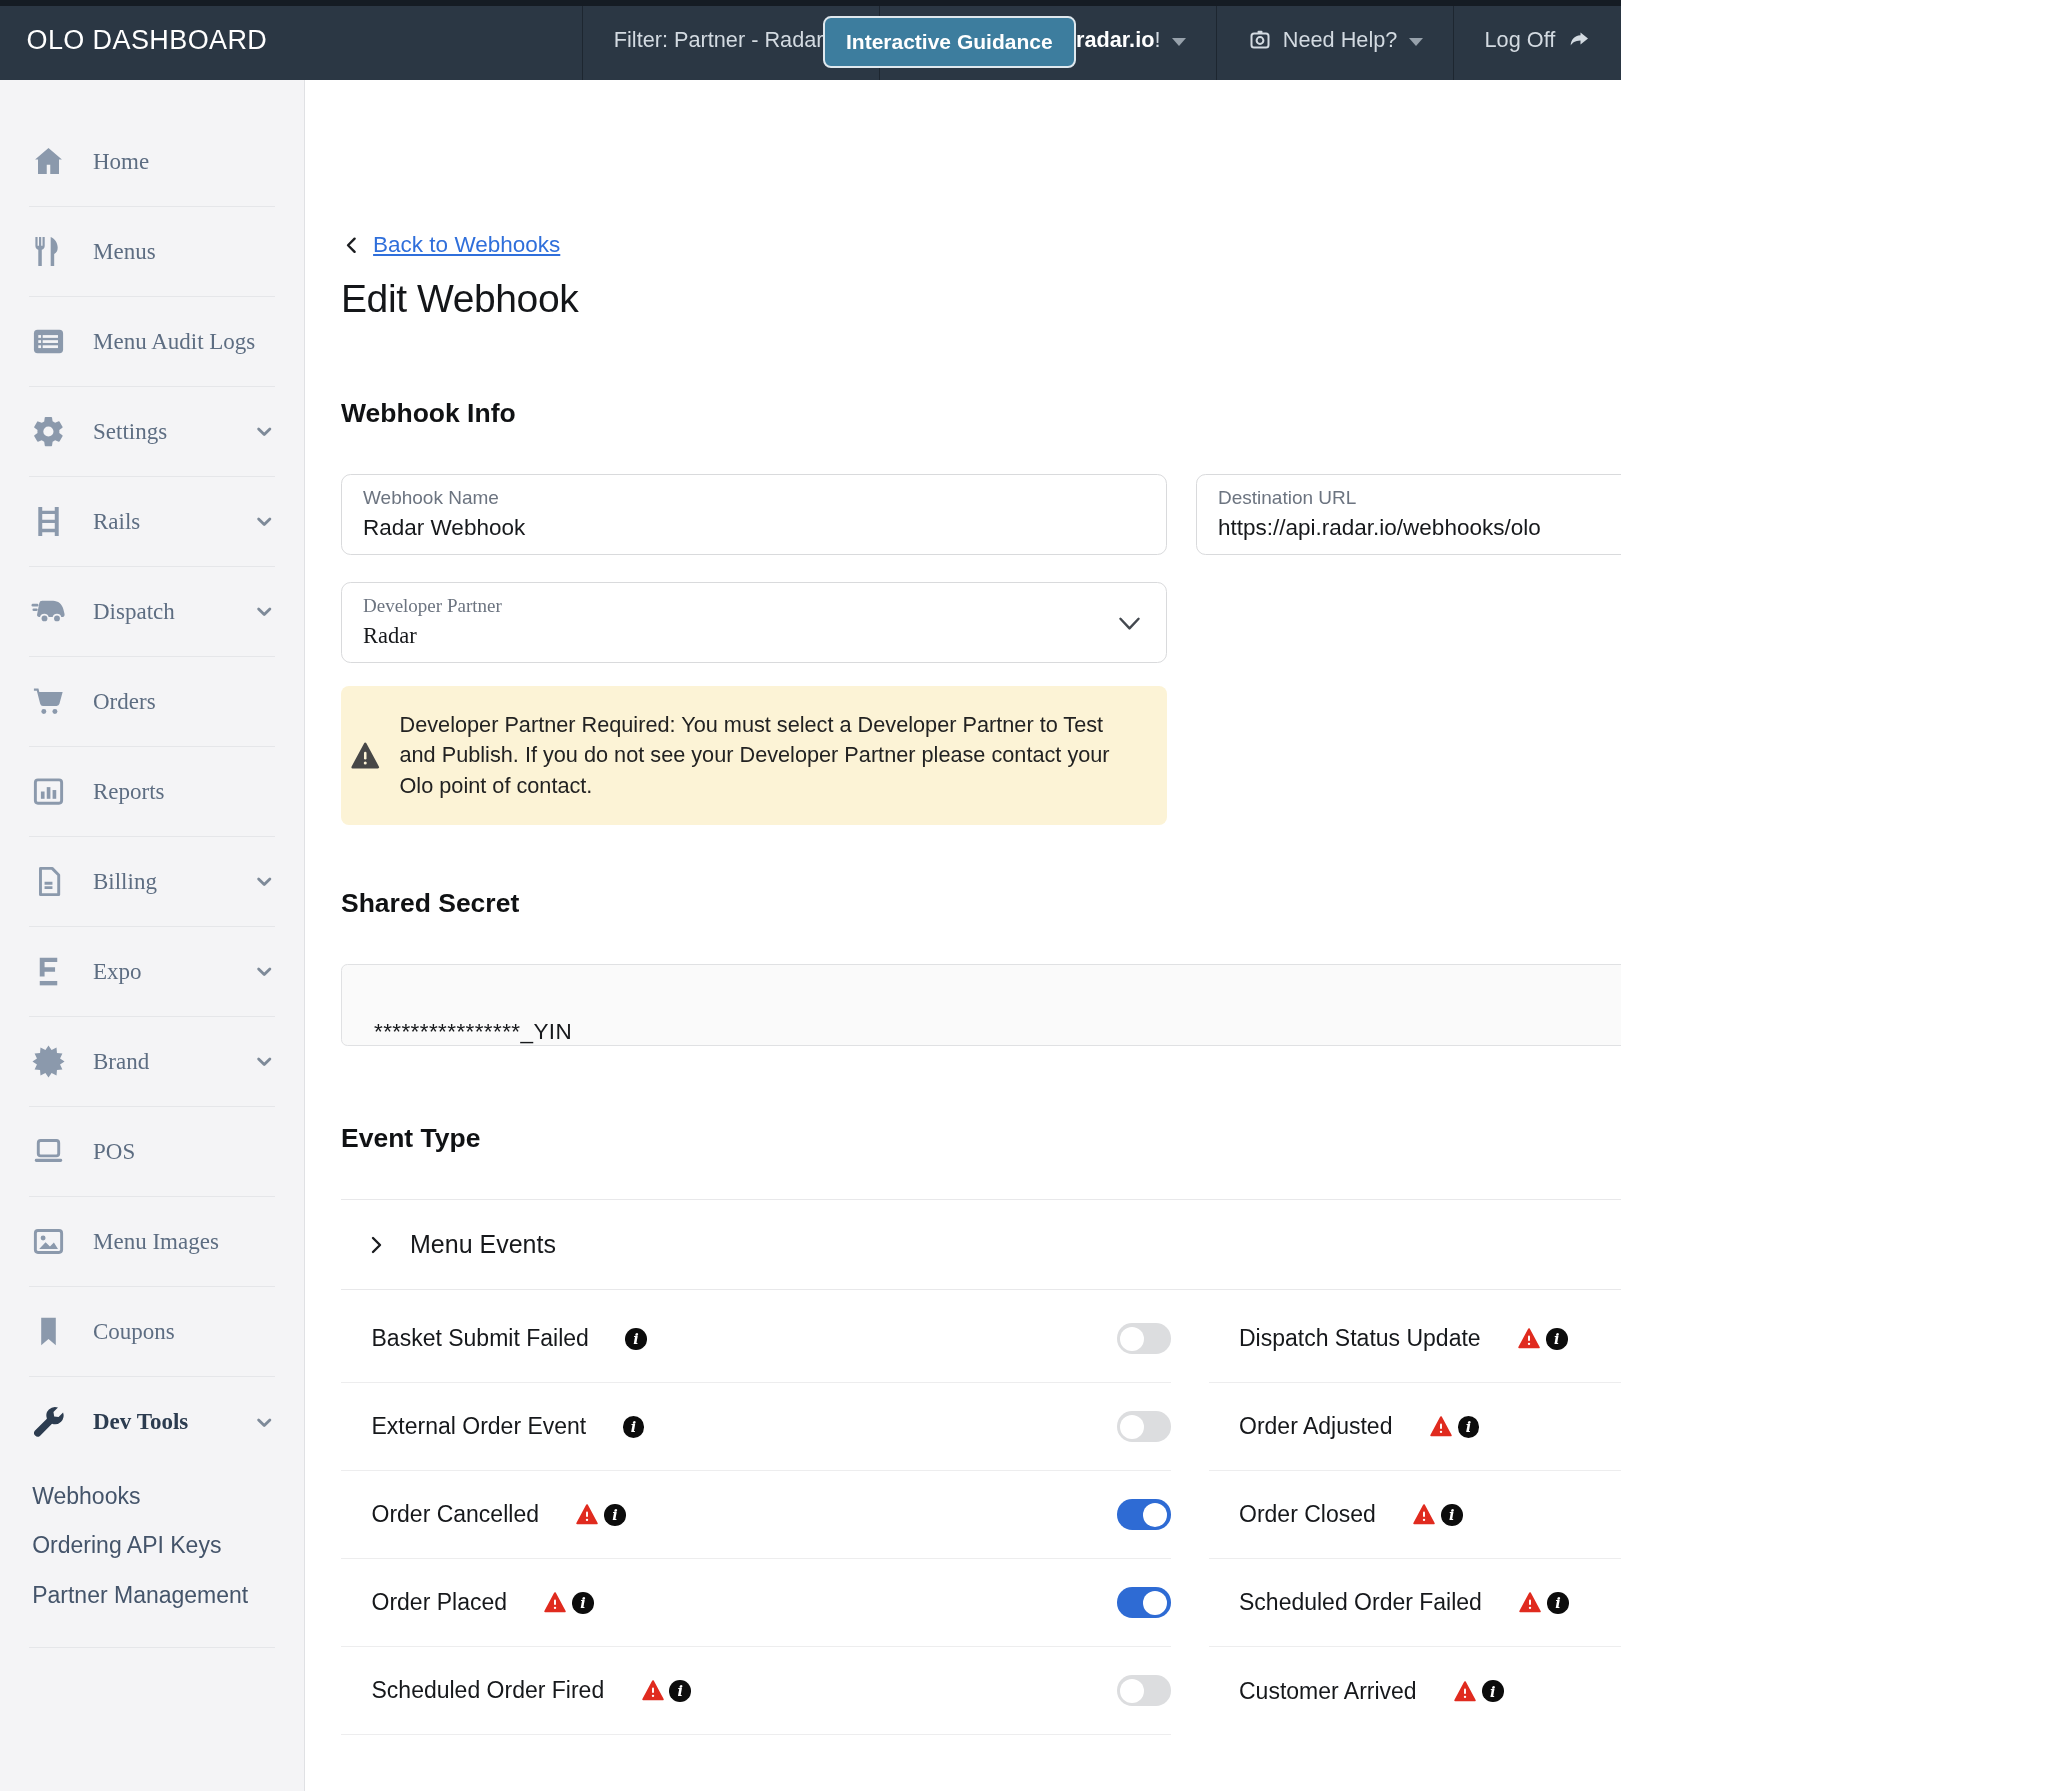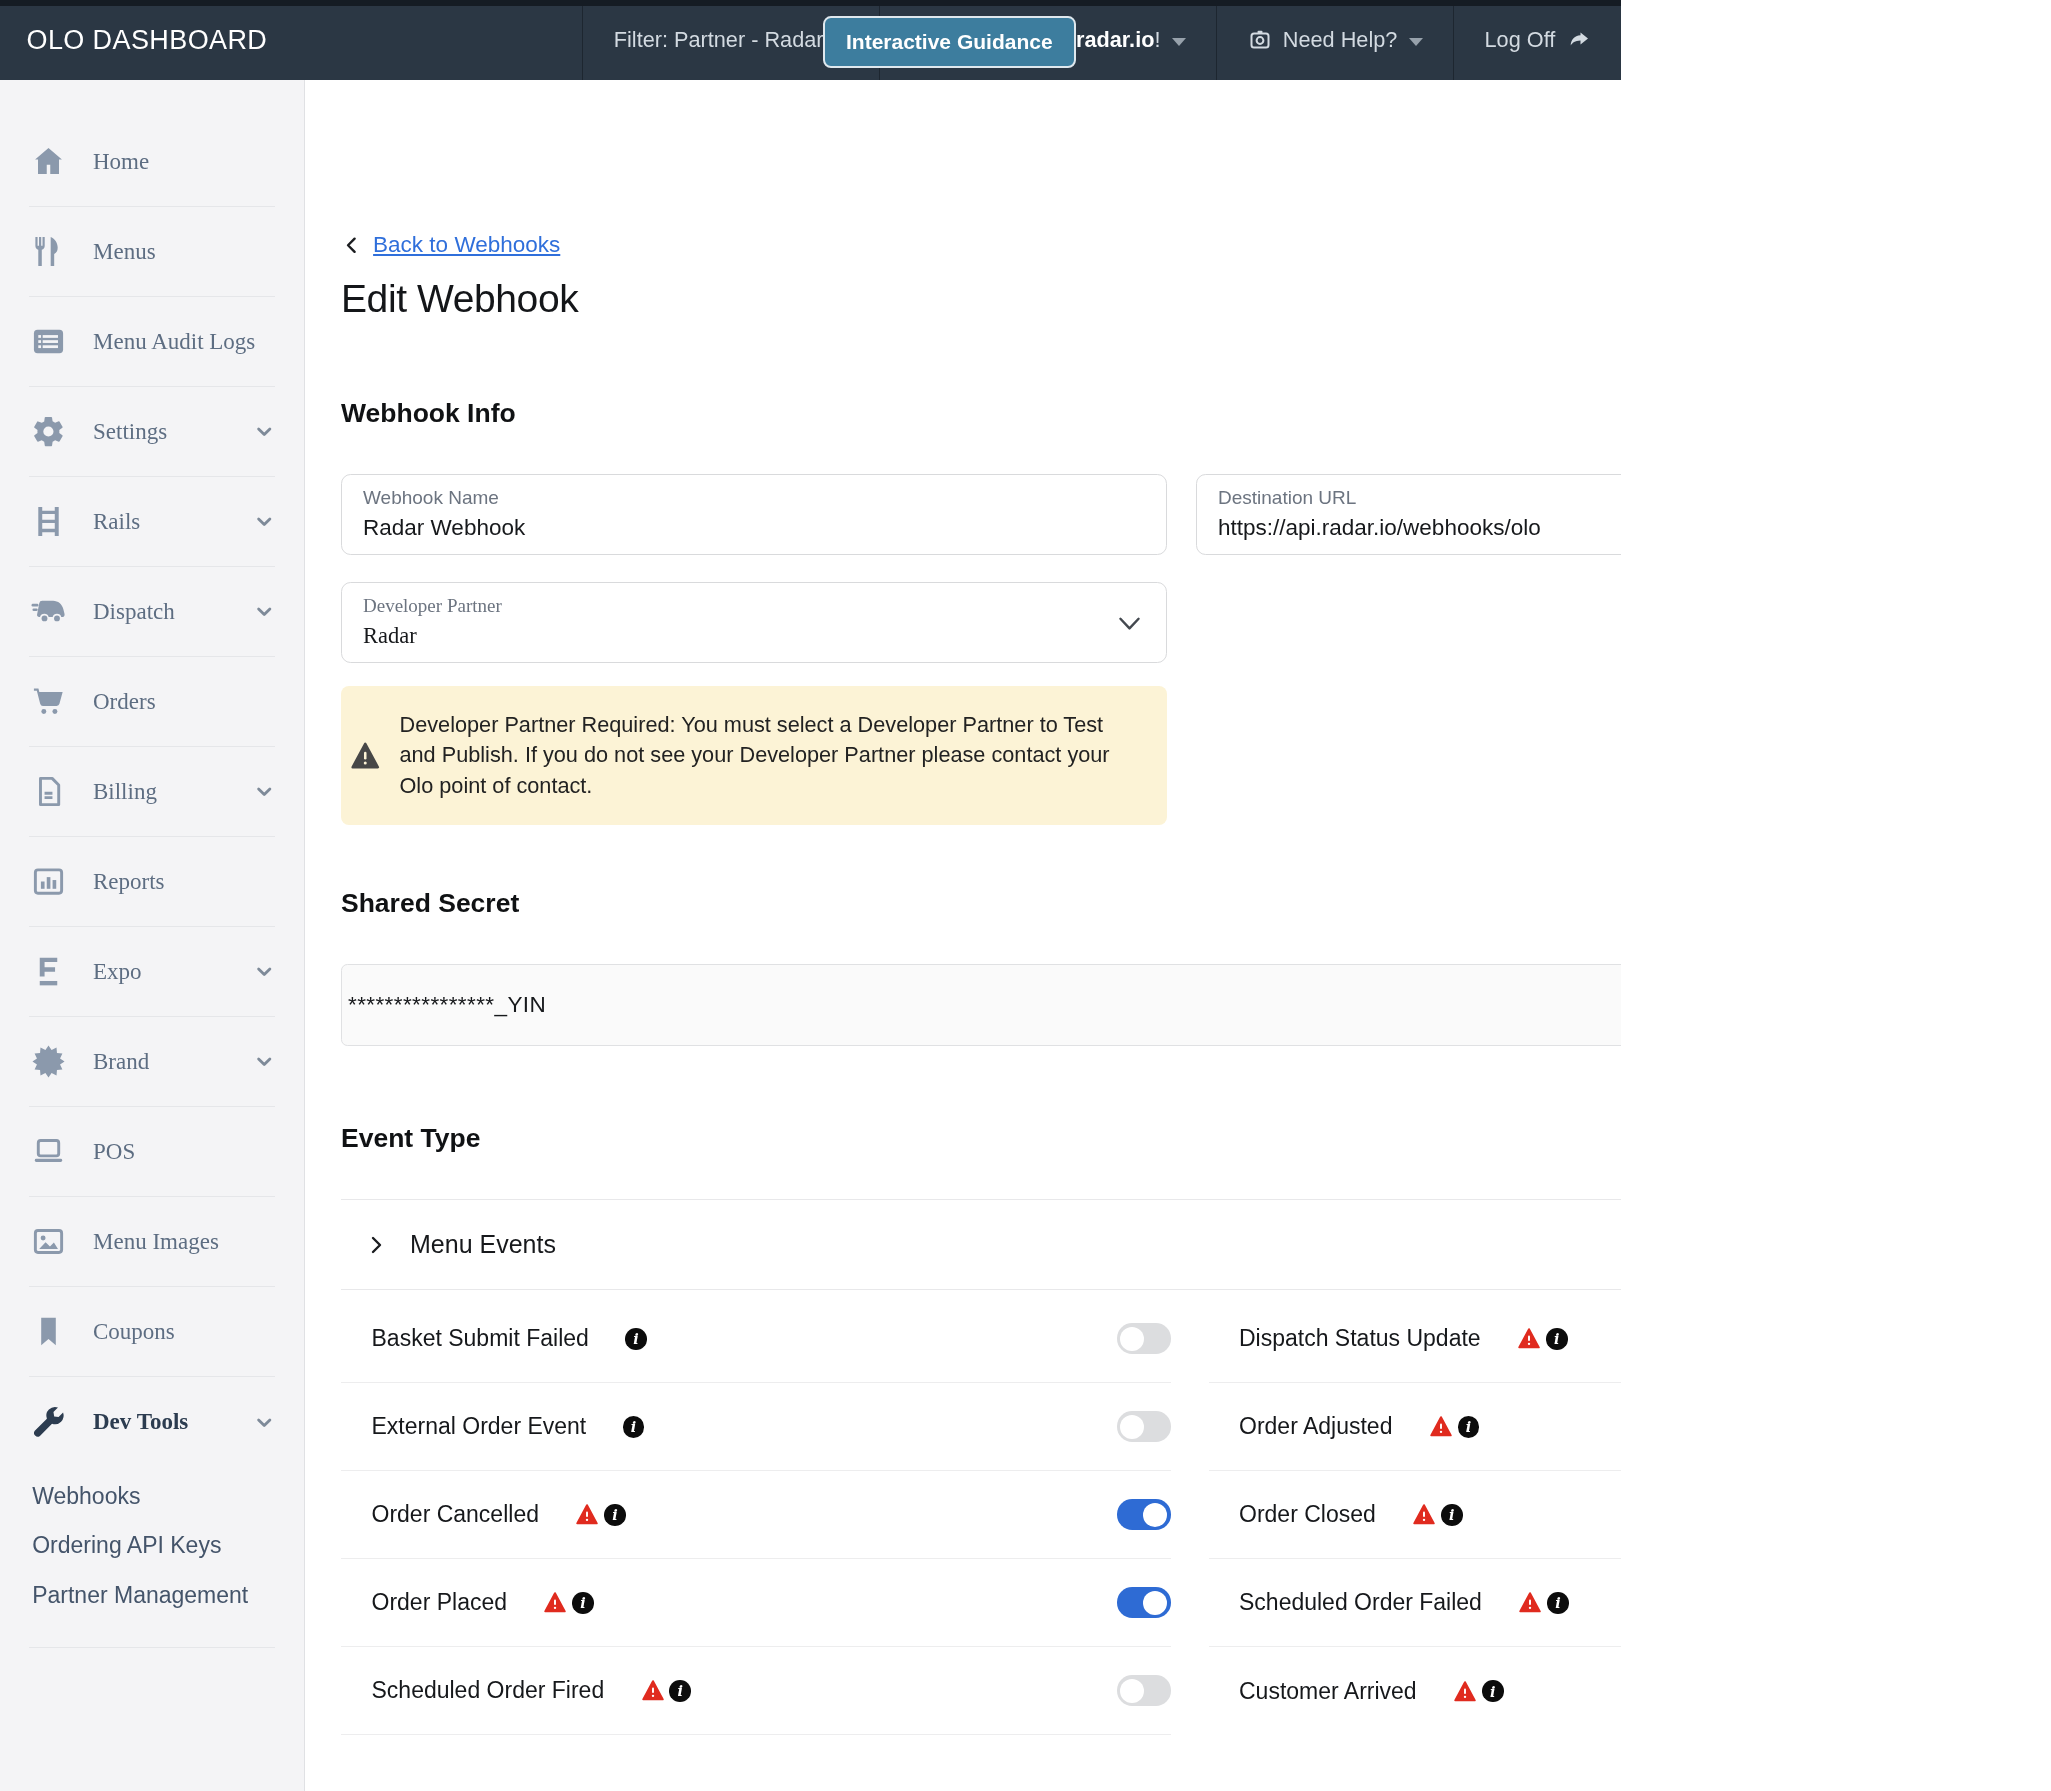--- a/index.html
+++ b/index.html
@@ -60,21 +60,21 @@
   .field-select{flex:0 0 826px;position:relative;cursor:pointer;font-family:Liberation Serif, serif;}
   .select-chev{position:absolute;right:22.5px;top:50%;transform:translateY(-50%);color:#43484f;display:inline-flex;}
 
   .warning-box{margin-top:22.5px;width:826px;background:#fcf3d6;border-radius:8px;
       padding:24px 27px 24px 9px;display:flex;align-items:center;gap:19px;}
   .warn-tri{flex:none;display:inline-flex;}
   .warning-text{font-size:21.7px;line-height:30.5px;color:#222;}
 
   .ss-heading{margin-top:63px;}
   .secret-box{margin-top:45px;height:82px;background:#fafafa;border:1.6px solid #e0e1e3;border-radius:6.4px;
-      display:flex;align-items:center;padding-left:6px;font-size:22.5px;color:#17191c;letter-spacing:0.4px;}
+      display:flex;align-items:flex-end;padding-left:32px;font-size:22.5px;color:#17191c;letter-spacing:0.4px;}
 
   .et-heading{margin-top:77px;}
   .et-divider{margin-top:45px;border-top:1.6px solid #e8e8ea;}
   .accordion-row{height:90px;display:flex;align-items:center;gap:22.5px;padding-left:22.5px;cursor:pointer;}
   .accordion-row.bordered{border-bottom:1.6px solid #e8e8ea;}
   .acc-chev{display:inline-flex;color:#1b1d20;}
   .acc-label{font-size:25px;color:#17191c;}
 
   .events{display:flex;gap:38px;margin-top:4.8px;}
   .ev-col{flex:1;}
@@ -214,42 +214,42 @@
               <svg width="35" height="35" viewBox="0 0 24 24" fill="currentColor">
                 <path d="M2 3h3.1l.6 2.5h16l-2.2 8a2 2 0 0 1-1.9 1.5H8.3a2 2 0 0 1-2-1.5L4 4.7H2Z"></path>
                 <circle cx="8.8" cy="18.8" r="1.7"></circle>
                 <circle cx="16.4" cy="18.8" r="1.7"></circle>
               </svg>
             </span>
           <span class="lbl">Orders</span>
         </li>
         <li class="side-item">
           <span class="ico">
-              <svg width="35" height="35" viewBox="0 0 24 24" fill="none" stroke="currentColor" stroke-width="2">
-                <path d="M6.5 3h8L19 7.5V21h-12.5Z" stroke-linejoin="round"></path>
-                <path d="M9.3 13.2h5.4M9.3 16.2h5.4"></path>
-              </svg>
-            </span>
-          <span class="lbl">Billing</span>
-          <span class="chev">
-              <svg width="22.5" height="22.5" viewBox="0 0 24 24" fill="none" stroke="currentColor" stroke-width="3" stroke-linecap="round" stroke-linejoin="round">
-                <path d="M6 9.5l6 6 6-6"></path>
-              </svg>
-            </span>
-        </li>
-        <li class="side-item">
-          <span class="ico">
               <svg width="35" height="35" viewBox="0 0 24 24">
                 <rect x="3" y="4" width="18" height="16" rx="1.8" fill="none" stroke="currentColor" stroke-width="2"></rect>
                 <rect x="6.8" y="12" width="2.5" height="5" fill="currentColor"></rect>
                 <rect x="10.8" y="9" width="2.5" height="8" fill="currentColor"></rect>
                 <rect x="14.8" y="11" width="2.5" height="6" fill="currentColor"></rect>
               </svg>
             </span>
           <span class="lbl">Reports</span>
+        </li>
+        <li class="side-item">
+          <span class="ico">
+              <svg width="35" height="35" viewBox="0 0 24 24" fill="none" stroke="currentColor" stroke-width="2">
+                <path d="M6.5 3h8L19 7.5V21h-12.5Z" stroke-linejoin="round"></path>
+                <path d="M9.3 13.2h5.4M9.3 16.2h5.4"></path>
+              </svg>
+            </span>
+          <span class="lbl">Billing</span>
+          <span class="chev">
+              <svg width="22.5" height="22.5" viewBox="0 0 24 24" fill="none" stroke="currentColor" stroke-width="3" stroke-linecap="round" stroke-linejoin="round">
+                <path d="M6 9.5l6 6 6-6"></path>
+              </svg>
+            </span>
         </li>
         <li class="side-item">
           <span class="ico">
               <svg width="35" height="35" viewBox="0 0 24 24" fill="currentColor">
                 <path d="M6 2.5h12v3H9.3v3.6h7.2v3H9.3v3.4H18v0H6Z"></path>
                 <rect x="6" y="18.5" width="12" height="3"></rect>
               </svg>
             </span>
           <span class="lbl">Expo</span>
           <span class="chev">

